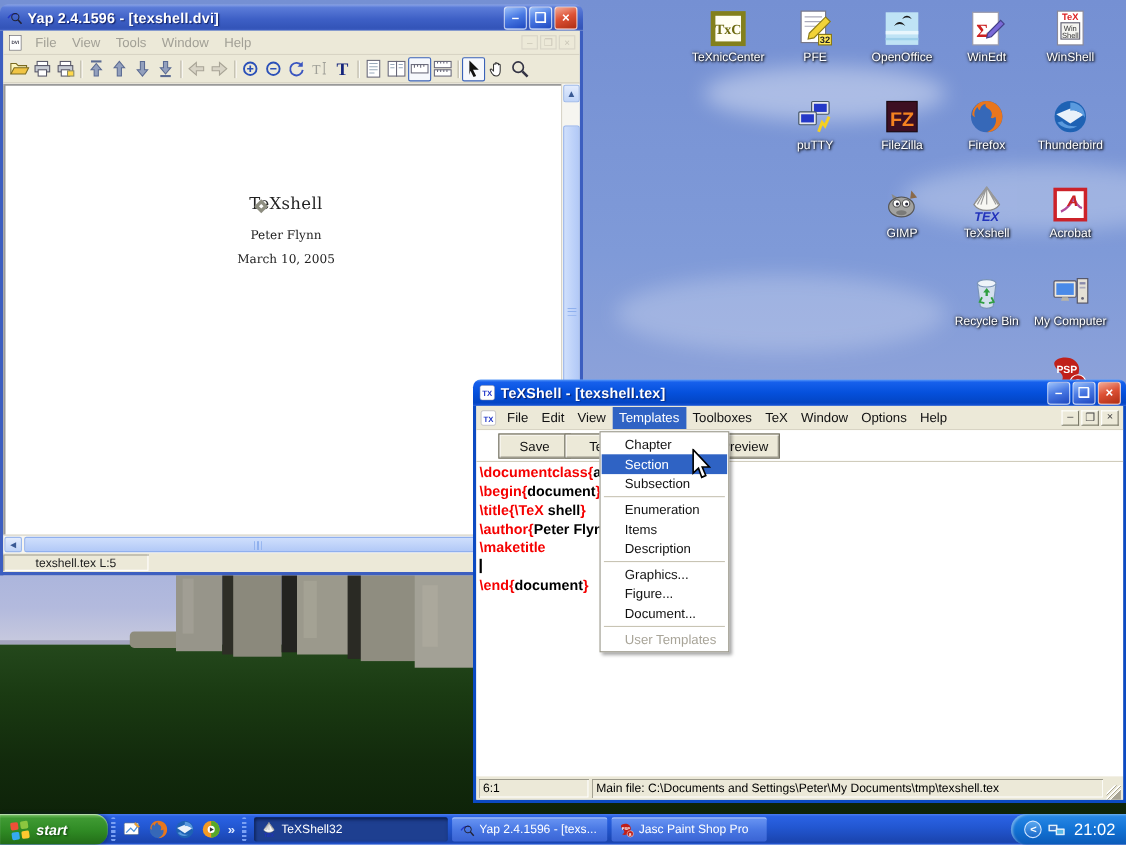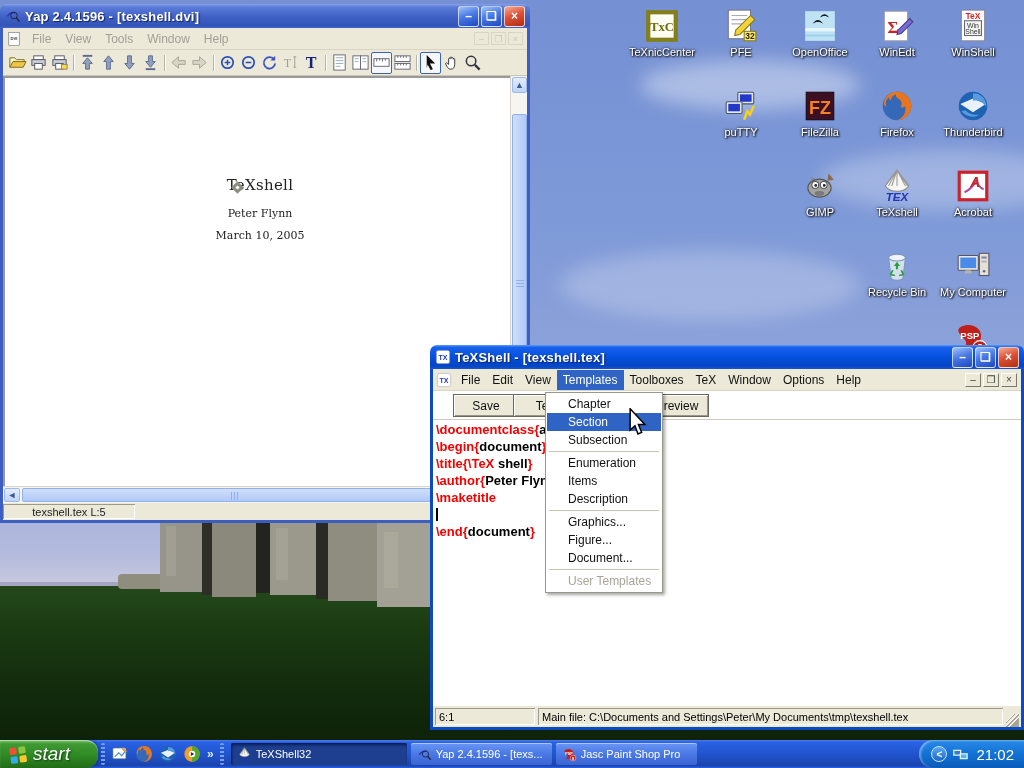--- a/index.html
+++ b/index.html
@@ -120,21 +120,21 @@
 #cursor{position:absolute;left:628px;top:408px;z-index:40}
 
 
 #taskbar{position:absolute;left:0;top:740px;width:1024px;height:28px;z-index:50;
  background:linear-gradient(180deg,#4a7cf2 0%,#2a62e4 8%,#2256d0 45%,#1a44ae 92%,#2a62e8 100%);
  display:flex;align-items:center}
 #startbtn{width:98px;height:28px;border-radius:0 12px 12px 0;display:flex;align-items:center;gap:5px;padding-left:8px;
  background:linear-gradient(180deg,#7fc46a 0%,#3f9a33 14%,#2f8a24 55%,#226c17 100%);
  box-shadow:2px 0 4px rgba(0,20,80,.4),inset 0 1px 1px rgba(255,255,255,.5)}
 #startbtn svg{width:20px;height:20px}
-#start-label{color:#fff;font-weight:normal;font-style:italic;font-size:19px;text-shadow:1px 1px 2px rgba(0,40,0,.7)}
+#start-label{color:#fff;font-weight:bold;font-style:italic;font-size:13px;text-shadow:1px 1px 2px rgba(0,40,0,.7)}
 .tb-handle{width:4px;height:22px;margin:0 3px;
  background:repeating-linear-gradient(180deg,#7aa0f4 0 2px,transparent 2px 4px);border-radius:2px}
 #quicklaunch{display:flex;align-items:center;gap:4px;padding:0 2px}
 .ql{width:20px;height:20px}
 .ql svg{width:20px;height:20px}
 #ql-chevron{color:#dce8ff;font-size:12px;font-weight:bold;padding:0 3px}
 #tasks{display:flex;gap:4px;margin-left:4px}
 .task{height:22px;border-radius:2px;display:flex;align-items:center;gap:4px;padding:0 6px;overflow:hidden;
  background:linear-gradient(180deg,#6a96f4 0%,#4a78e4 50%,#3a64d4 100%);box-shadow:inset 0 1px 0 rgba(255,255,255,.45)}
 .task.act{background:#1e3f90;box-shadow:inset 1px 2px 3px rgba(5,20,60,.8)}

